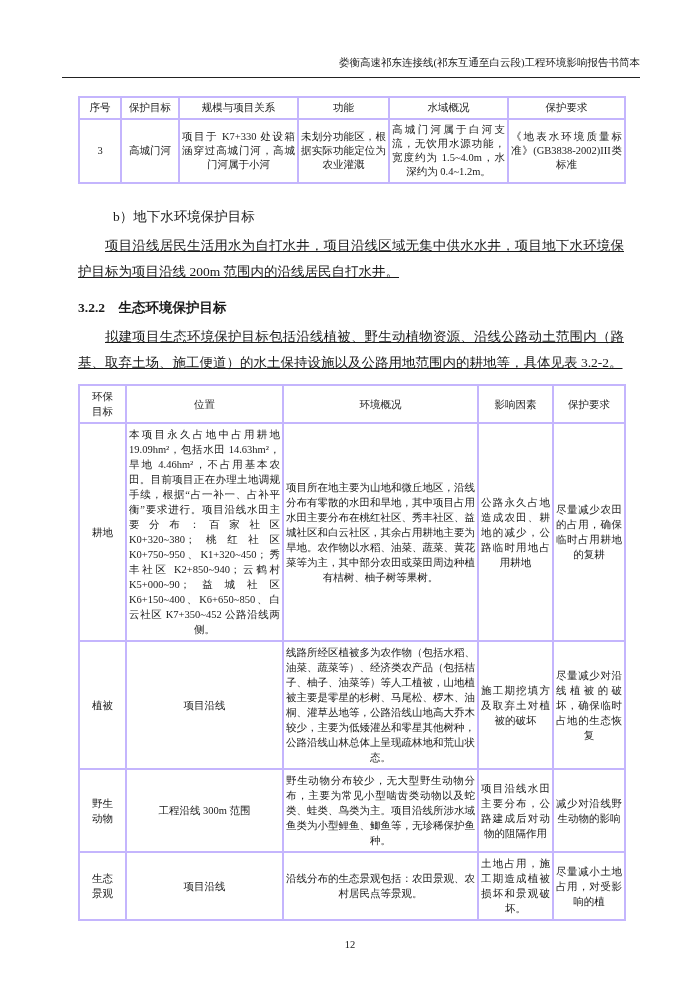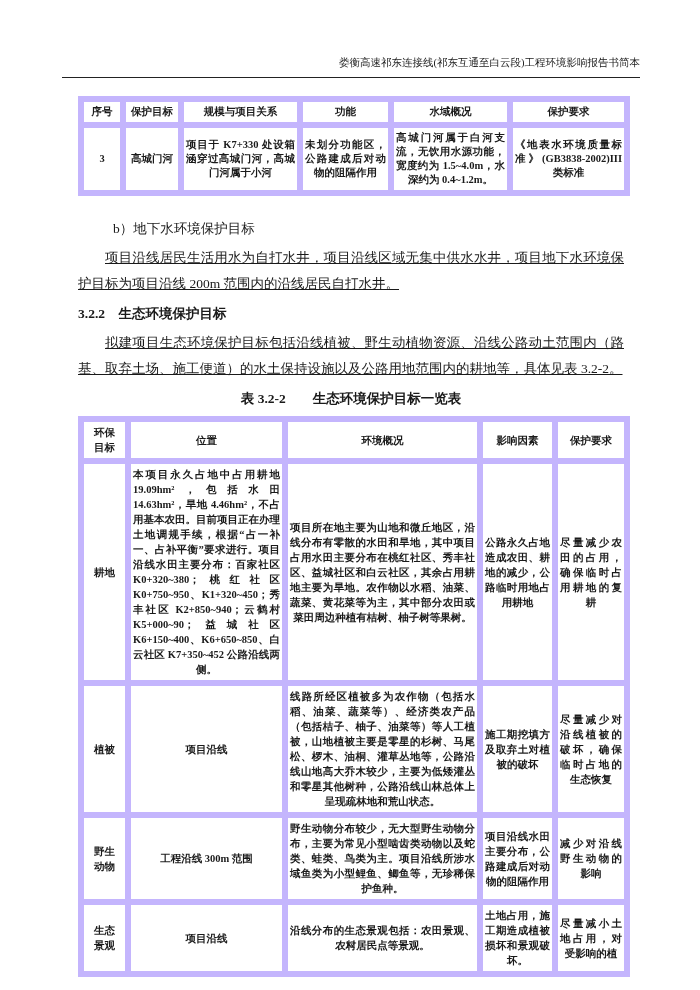--- a/index.html
+++ b/index.html
@@ -17,22 +17,22 @@
   .doc-header {
     text-align: right;
     font-size: 10.5px;
     line-height: 16px;
     padding-bottom: 6px;
     border-bottom: 1.5px solid #222;
     margin: 0 -16px;
   }
   table { border-collapse: collapse; table-layout: fixed; width: 546px; }
   td, th {
-    border: 6px solid #c4b5fd;
-    font-weight: bold;
+    border: 2px solid #c4b5fd;
+    font-weight: normal;
     font-size: 10.5px;
     padding: 3px 2px;
     vertical-align: middle;
     word-break: break-word;
   }
   th { text-align: center; white-space: pre-line; }
   td { text-align: justify; text-align-last: center; }
   .t1 { margin-top: 18px; }
   .t1 td, .t1 th { line-height: 14px; }
   .t1 .r1 td { height: 32px; }
@@ -47,21 +47,21 @@
   }
   .para {
     margin-top: 7px;
     font-size: 13.5px;
     line-height: 26px;
     text-align: justify;
     text-indent: 2em;
     text-decoration: underline;
   }
   .h-num {
-    margin-top: 8px;
+    margin-top: 14px;
     font-size: 13.5px;
     font-weight: bold;
   }
   .tbl-caption {
     margin-top: 8px;
     font-size: 13.5px;
     font-weight: bold;
     text-align: center;
   }
   .t2 { margin-top: 8px; }
@@ -98,34 +98,33 @@
         <th>功能</th>
         <th>水域概况</th>
         <th>保护要求</th>
       </tr>
     </thead>
     <tbody>
       <tr class="r2">
         <td>3</td>
         <td>高城门河</td>
         <td>项目于 K7+330 处设箱涵穿过高城门河，高城门河属于小河</td>
-        <td>未划分功能区，公路建成后对动物的阻隔作用</td>
+        <td>未划分功能区，根据实际功能定位为农业灌溉</td>
         <td>高城门河属于白河支流，无饮用水源功能，宽度约为 1.5~4.0m，水深约为 0.4~1.2m。</td>
         <td>《地表水环境质量标准》(GB3838-2002)III类标准</td>
       </tr>
     </tbody>
   </table>
 
   <div class="h-sub">b）地下水环境保护目标</div>
   <div class="para">项目沿线居民生活用水为自打水井，项目沿线区域无集中供水水井，项目地下水环境保护目标为项目沿线 200m 范围内的沿线居民自打水井。</div>
 
   <div class="h-num">3.2.2　生态环境保护目标</div>
   <div class="para">拟建项目生态环境保护目标包括沿线植被、野生动植物资源、沿线公路动土范围内（路基、取弃土场、施工便道）的水土保持设施以及公路用地范围内的耕地等，具体见表 3.2-2。</div>
 
-  <div class="tbl-caption">表 3.2-2　　生态环境保护目标一览表</div>
 
   <table class="t2">
     <colgroup>
       <col style="width:47px">
         <col style="width:157px">
         <col style="width:195px">
       <col style="width:75px">
         <col style="width:72px">
     </colgroup>
     <thead>

